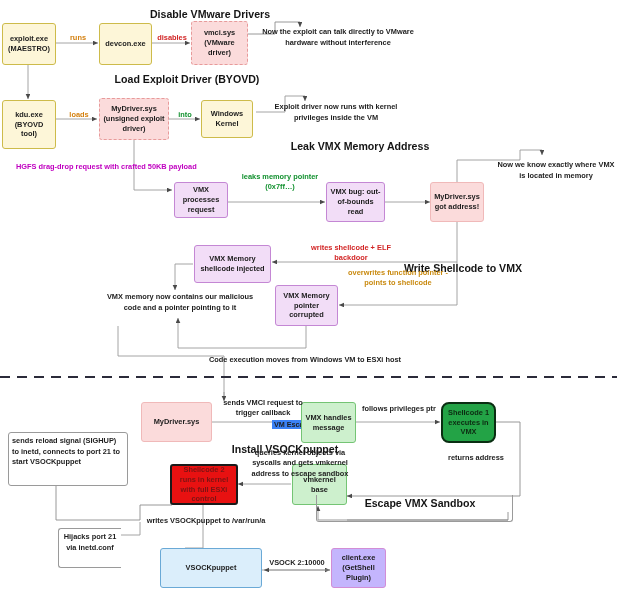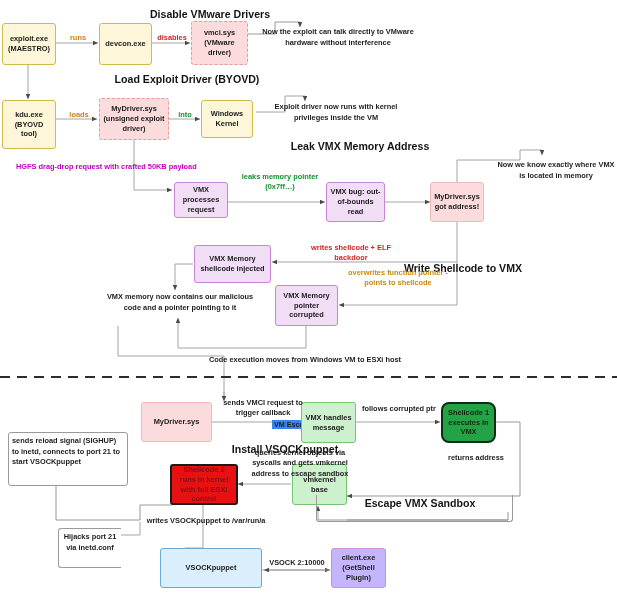--- a/index.html
+++ b/index.html
@@ -151,21 +151,21 @@
 
   <div class="node n-pink-s" style="left:141px;top:402px;width:71px;height:40px;">MyDriver.sys</div>
   <div class="node n-green" style="left:301px;top:402px;width:55px;height:41px;">VMX handles message</div>
   <div class="node n-green-dk" style="left:441px;top:402px;width:55px;height:41px;border-radius:8px;">Shellcode 1 executes in VMX</div>
   <div class="node n-red" style="left:170px;top:464px;width:68px;height:41px;">Shellcode 2 runs in kernel with full ESXi control</div>
   <div class="node n-green" style="left:292px;top:464px;width:55px;height:41px;">vmkernel base</div>
   <div class="node n-blue" style="left:160px;top:548px;width:102px;height:40px;">VSOCKpuppet</div>
   <div class="node n-violet" style="left:331px;top:548px;width:55px;height:40px;">client.exe (GetShell Plugin)</div>
 
   <div class="elabel c-dark" style="left:214px;top:398px;width:98px;">sends VMCI request to trigger callback</div>
-  <div class="elabel c-dark" style="left:356px;top:404px;width:86px;">follows corrupted ptr</div>
+  <div class="elabel c-dark" style="left:356px;top:404px;width:86px;">follows privileges ptr</div>
   <div class="elabel c-dark" style="left:240px;top:448px;width:120px;">queries kernel objects via syscalls and gets vmkernel address to escape sandbox</div>
   <div class="elabel c-dark" style="left:432px;top:453px;width:88px;">returns address</div>
   <div class="elabel c-dark" style="left:128px;top:516px;width:156px;">writes VSOCKpuppet to /var/run/a</div>
   <div class="elabel c-dark" style="left:262px;top:558px;width:70px;">VSOCK 2:10000</div>
 
   <div style="position:absolute;left:8px;top:432px;width:118px;height:52px;
               border:1px solid #9a9a9a;border-radius:3px;background:#fff;"></div>
   <div class="note" style="left:12px;top:436px;width:110px;text-align:left;">sends reload signal (SIGHUP) to inetd, connects to port 21 to start VSOCKpuppet</div>
 
   <div style="position:absolute;left:58px;top:528px;width:62px;height:38px;

